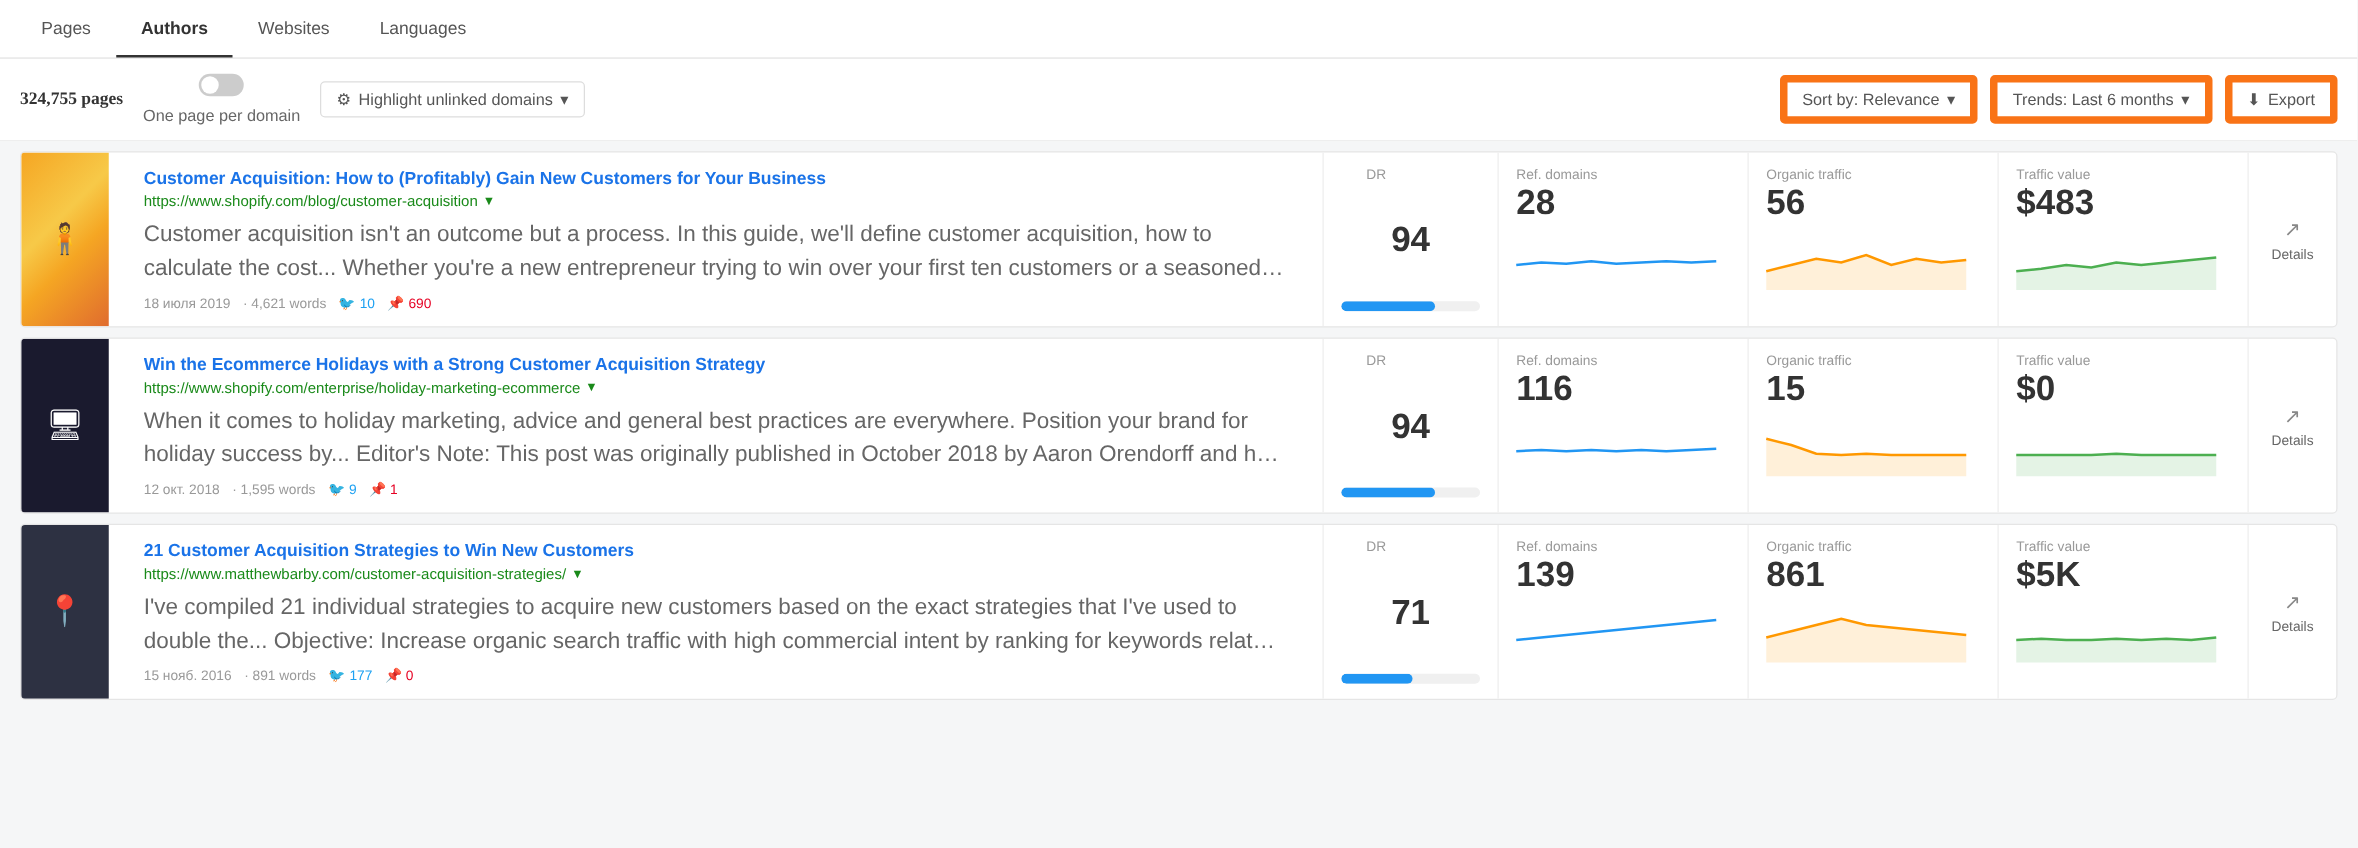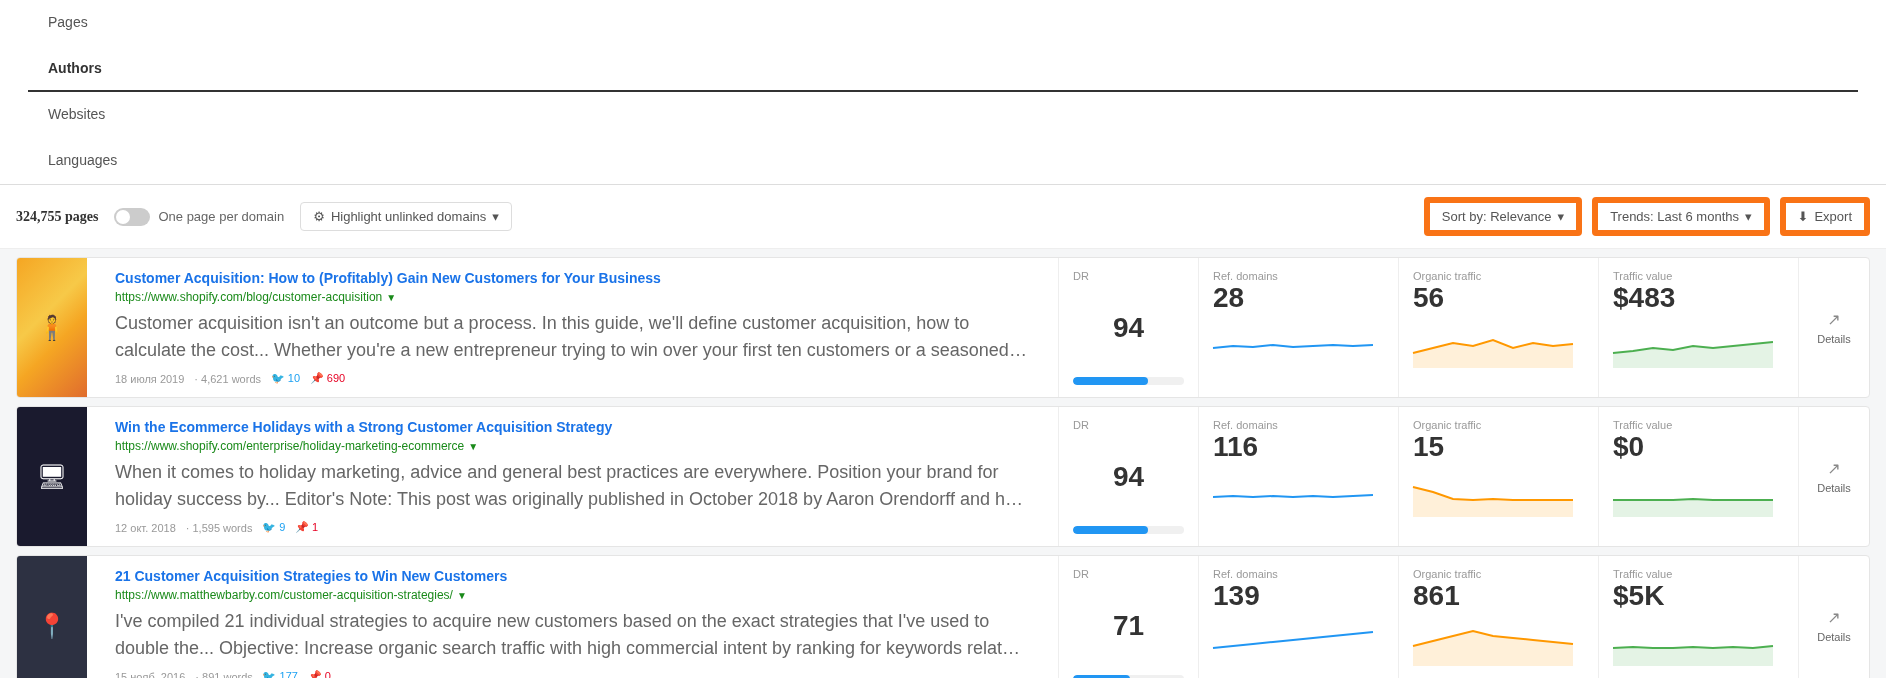--- a/index.html
+++ b/index.html
@@ -2,22 +2,21 @@
 <html><head>
   <meta charset="utf-8">
   <style>
     * { box-sizing: border-box; margin: 0; padding: 0; }
     body { font-family: Arial, sans-serif; background: #f5f6f7; font-size: 13px; color: #333; }
 
     .top-tabs {
       display: flex;
       background: #fff;
       border-bottom: 1px solid #ddd;
-      padding: 0 28px;
-      flex-direction: column;
+      padding: 0 13px;
     }
     .top-tab {
       padding: 14px 20px;
       cursor: pointer;
       font-size: 14px;
       color: #555;
       border-bottom: 2px solid transparent;
     }
     .top-tab.active {
       color: #333;
@@ -27,21 +26,21 @@
 
     .toolbar {
       display: flex;
       align-items: center;
       background: #fff;
       padding: 12px 16px;
       border-bottom: 1px solid #eee;
       gap: 16px;
     }
     .page-count { font-size: 14px; font-weight: bold; color: #333; font-family: Liberation Serif, serif; }
-    .toggle-wrap { display: flex; align-items: center; gap: 8px; color: #666; font-size: 13px; }
+    .toggle-wrap { display: flex; align-items: center; gap: 8px; color: #666; font-size: 13px; flex-direction: column; }
     .toggle {
       width: 36px; height: 18px;
       background: #ccc; border-radius: 9px;
       position: relative; cursor: pointer;
     }
     .toggle::after {
       content: '';
       position: absolute;
       width: 14px; height: 14px;
       background: #fff;
@@ -145,20 +144,21 @@
       padding: 12px 14px;
       border-right: 1px solid #eee;
       display: flex;
       flex-direction: column;
       justify-content: space-between;
     }
     .stat-label {
       font-size: 11px;
       color: #999;
       margin-bottom: 2px;
+      margin-left: 20px;
     }
     .stat-value {
       font-size: 28px;
       font-weight: bold;
       color: #333;
       line-height: 1;
       margin-bottom: 6px;
       text-align: center;
     }
     .stat-bar-wrap {

